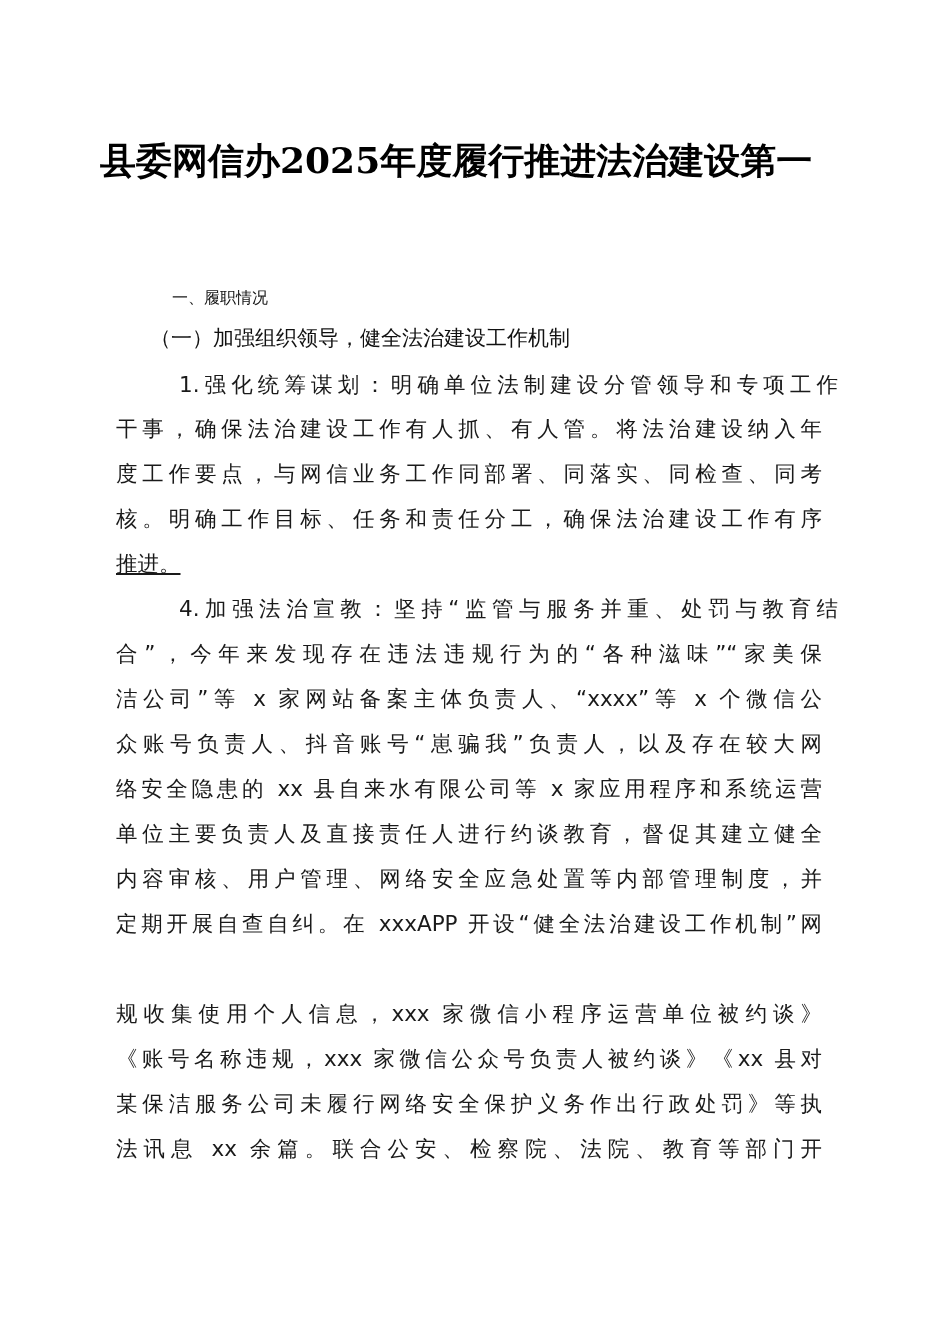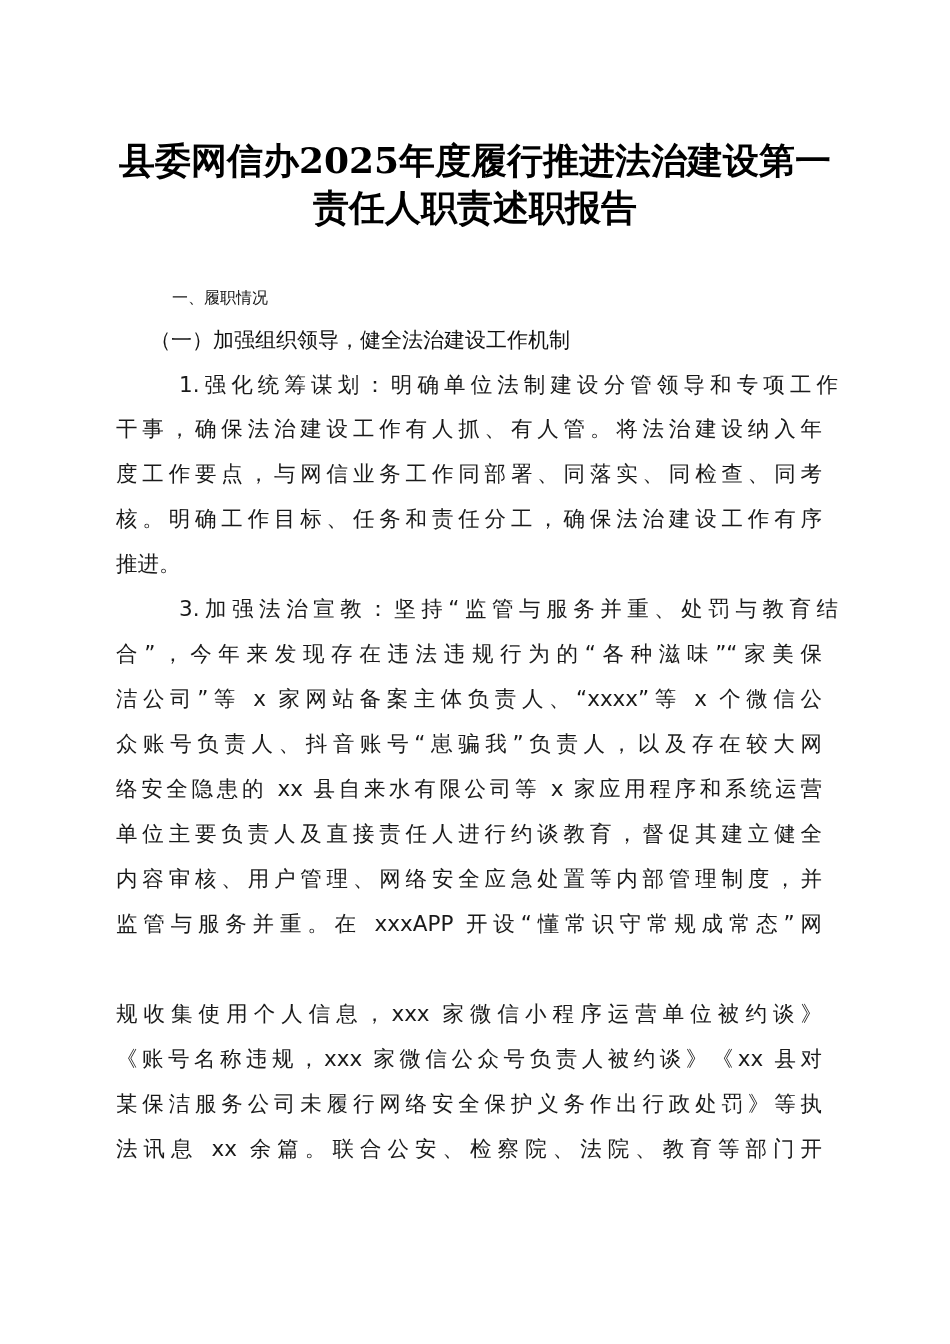--- a/index.html
+++ b/index.html
@@ -18,21 +18,20 @@
       position: absolute;
       left: 0; top: 0;
       width: 950px;
       height: 1344px;
       background: #ffffff;
     }
     .title {
       position: absolute;
       left: 100px;
       width: 750px;
-      text-align: center;
       font-family: "DejaVu Serif", "Liberation Serif", serif;
       font-weight: bold;
       font-size: 36px;
       line-height: 50px;
       letter-spacing: 0px;
       color: #000000;
     }
     .title.l1 { top: 135px; }
     .title.l2 { top: 182px; }
 
@@ -42,21 +41,21 @@
       top: 283px;
       font-family: "DejaVu Sans", "Liberation Sans", sans-serif;
       font-size: 16px;
       line-height: 30px;
       color: #111111;
     }
     .h2 {
       position: absolute;
       left: 150px;
       top: 325px;
-      font-family: Liberation Serif, serif;
+      font-family: Liberation Mono, monospace;
       font-size: 21px;
       line-height: 30px;
       color: #111111;
     }
     .line {
       position: absolute;
       left: 116px;
       width: 706px;
       height: 34px;
       font-family: "DejaVu Sans", "Liberation Sans", sans-serif;
@@ -68,45 +67,45 @@
       white-space: nowrap;
       overflow: hidden;
     }
     .line.indent {
       left: 163px;
       width: 659px;
       margin-left: 16px;
     }
     .line.last {
       text-align-last: left;
+      text-decoration: underline;
     }
   </style>
 </head>
 <body>
 
 <div class="page">
 
   <div class="title l1">县委网信办2025年度履行推进法治建设第一</div>
-  <div class="title l2">责任人职责述职报告</div>
 
   <div class="h1">一、履职情况</div>
   <div class="h2">（一）加强组织领导，健全法治建设工作机制</div>
 
   <div class="line indent" style="top:368px">1.强化统筹谋划：明确单位法制建设分管领导和专项工作</div>
   <div class="line" style="top:412px">干事，确保法治建设工作有人抓、有人管。将法治建设纳入年</div>
   <div class="line" style="top:457px">度工作要点，与网信业务工作同部署、同落实、同检查、同考</div>
   <div class="line" style="top:502px">核。明确工作目标、任务和责任分工，确保法治建设工作有序</div>
   <div class="line last" style="top:547px">推进。</div>
 
-  <div class="line indent" style="top:592px">3.加强法治宣教：坚持“监管与服务并重、处罚与教育结</div>
+  <div class="line indent" style="top:592px">4.加强法治宣教：坚持“监管与服务并重、处罚与教育结</div>
   <div class="line" style="top:637px">合”，今年来发现存在违法违规行为的“各种滋味”“家美保</div>
   <div class="line" style="top:682px">洁公司”等 x 家网站备案主体负责人、“xxxx”等 x 个微信公</div>
   <div class="line" style="top:727px">众账号负责人、抖音账号“崽骗我”负责人，以及存在较大网</div>
   <div class="line" style="top:772px">络安全隐患的 xx 县自来水有限公司等 x 家应用程序和系统运营</div>
   <div class="line" style="top:817px">单位主要负责人及直接责任人进行约谈教育，督促其建立健全</div>
   <div class="line" style="top:862px">内容审核、用户管理、网络安全应急处置等内部管理制度，并</div>
-  <div class="line" style="top:907px">监管与服务并重。在 xxxAPP 开设“懂常识守常规成常态”网</div>
+  <div class="line" style="top:907px">定期开展自查自纠。在 xxxAPP 开设“健全法治建设工作机制”网</div>
   <div class="line" style="top:1042px">《账号名称违规，xxx 家微信公众号负责人被约谈》《xx 县对</div>
   <div class="line" style="top:997px">规收集使用个人信息，xxx 家微信小程序运营单位被约谈》</div>
   <div class="line" style="top:1087px">某保洁服务公司未履行网络安全保护义务作出行政处罚》等执</div>
   <div class="line" style="top:1132px">法讯息 xx 余篇。联合公安、检察院、法院、教育等部门开</div>
 
 </div>
 
 </body></html>

